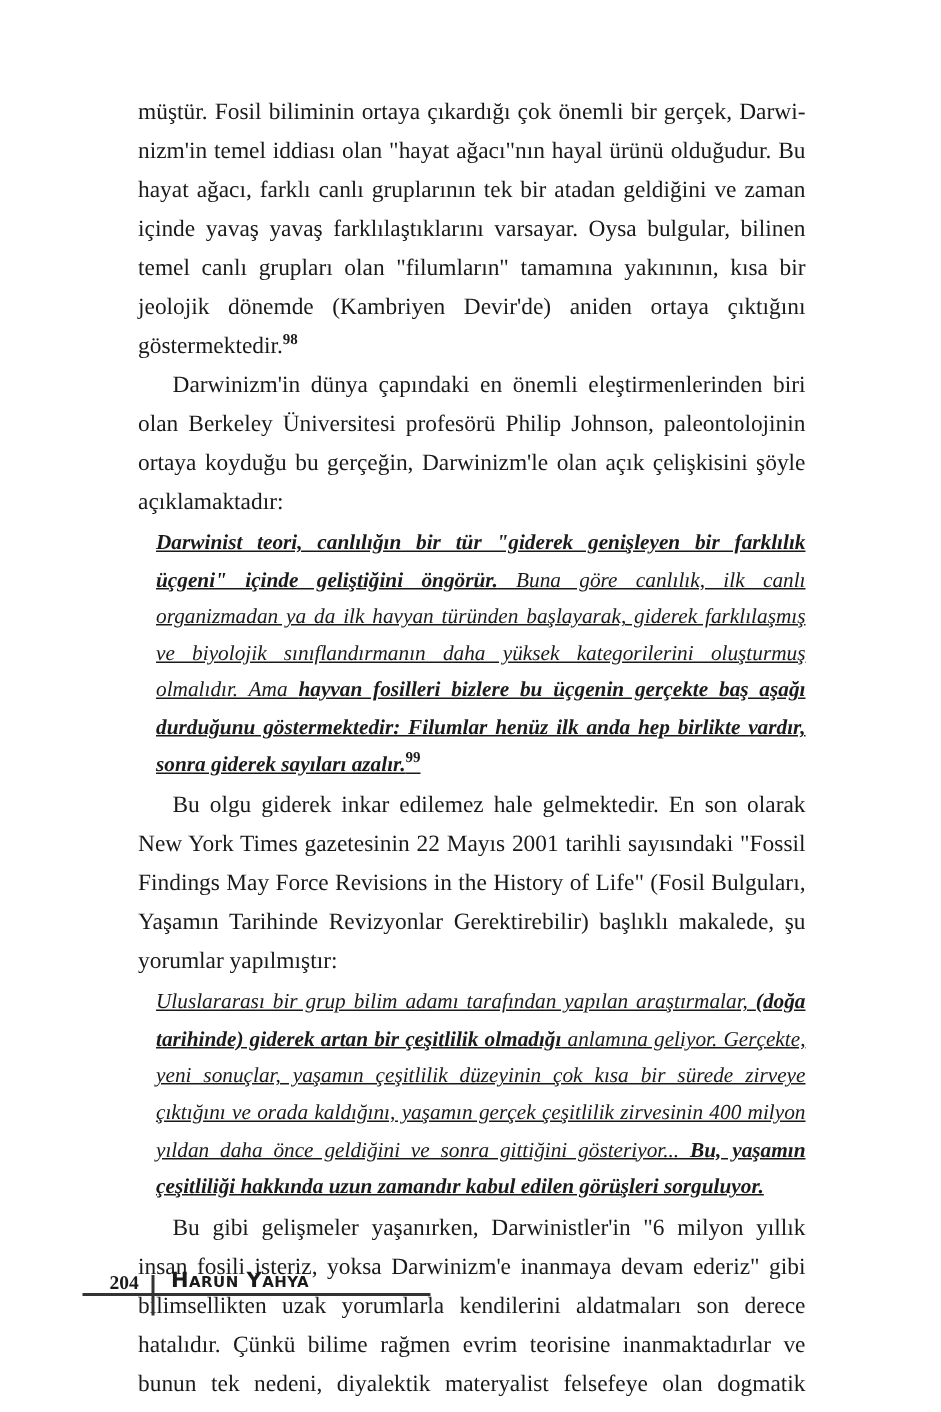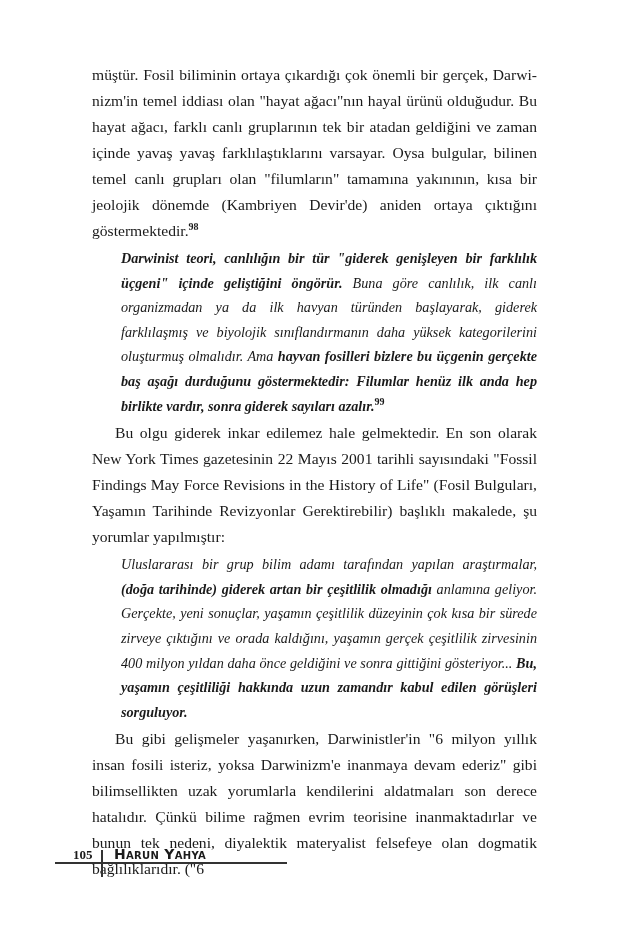--- a/index.html
+++ b/index.html
@@ -9,47 +9,48 @@
     position: absolute; left: 92px; top: 62px; width: 445px;
     font-family: "Liberation Serif", "DejaVu Serif", serif;
     color: #1a1a1a;
   }
   .para {
     font-size: 15.6px; line-height: 26px; text-align: justify; margin: 0;
     hyphens: manual;
   }
   .para.indent { text-indent: 23px; }
   .quote {
-    margin: 2px 0 2px 29px; font-size: 14.2px; line-height: 24.6px;
-    font-style: italic; text-align: justify;
+    margin: 2px 0 2px 12px; font-size: 14.2px; line-height: 24.6px;
+    font-style: italic; text-align: justify; text-decoration: underline;
   }
   .quote .b { font-weight: bold; }
   .b { font-weight: normal; }
   .i { }
   sup { font-size: 10px; line-height: 0; vertical-align: 6px; font-weight: bold; font-style: normal; }
   .footer-line { position: absolute; left: 55px; top: 862px; width: 232px; height: 2px; background: #333; }
   .footer-divider { position: absolute; left: 101px; top: 850px; width: 2px; height: 27px; background: #333; }
   .page-number { position: absolute; left: 73px; top: 847px; font-family: "Liberation Serif", serif; font-weight: bold; font-size: 13px; color: #1a1a1a; }
   .running-head { position: absolute; left: 114px; top: 846px; font-family: "DejaVu Sans", sans-serif; font-weight: bold; font-size: 14px; color: #1a1a1a; font-variant: small-caps; letter-spacing: 0.3px; }
 </style>
 </head>
 <body>
 
 <div class="page">
   <div class="text-block">
 
     <p class="para"><span>müştür. Fosil biliminin ortaya çıkardığı çok önemli bir gerçek, Darwi­nizm'in temel iddiası olan "hayat ağacı"nın hayal ürünü olduğudur. Bu hayat ağacı, farklı canlı gruplarının tek bir atadan geldiğini ve zaman içinde yavaş yavaş farklılaştıklarını varsayar. Oysa </span><span class="b">bulgular, bilinen temel canlı grupları olan "filumların" tamamına yakınının, kısa bir jeolojik dönemde (Kambriyen Devir'de) aniden ortaya çıktığını göstermektedir.</span><sup>98</sup></p>
 
+    <p class="para indent">Darwinizm'in dünya çapındaki en önemli eleştirmenlerinden biri olan Berkeley Üniversitesi profesörü Philip Johnson, paleontolojinin ortaya koyduğu bu gerçeğin, Darwinizm'le olan açık çelişkisini şöyle açıklamaktadır:</p>
 
     <p class="quote"><span class="b">Darwinist teori, canlılığın bir tür "giderek genişleyen bir farklılık üçgeni" içinde geliştiğini öngörür.</span><span> Buna göre canlılık, ilk canlı organizmadan ya da ilk havyan türünden başlayarak, giderek farklılaşmış ve biyolojik sınıflandırmanın daha yüksek kategorilerini oluşturmuş olmalıdır. Ama </span><span class="b">hayvan fosilleri bizlere bu üçgenin gerçekte baş aşağı durduğunu göstermektedir: Filumlar henüz ilk anda hep birlikte vardır, sonra giderek sayıları azalır.</span><sup>99</sup></p>
 
     <p class="para indent"><span>Bu olgu giderek inkar edilemez hale gelmektedir. En son olarak </span><span class="i">New York Times</span><span> gazetesinin 22 Mayıs 2001 tarihli sayısındaki "Fossil Findings May Force Revisions in the History of Life" </span><span class="b">(Fosil Bulguları, Yaşamın Tarihinde Revizyonlar Gerektirebilir)</span><span> başlıklı makalede, şu yorumlar yapılmıştır:</span></p>
 
     <p class="quote"><span>Uluslararası bir grup bilim adamı tarafından yapılan araştırmalar, </span><span class="b">(doğa tarihinde) giderek artan bir çeşitlilik olmadığı</span><span> anlamına geliyor. Gerçekte, yeni sonuçlar, yaşamın çeşitlilik düzeyinin çok kısa bir sürede zirveye çıktığını ve orada kaldığını, yaşamın gerçek çeşitlilik zirvesinin 400 milyon yıldan daha önce geldiğini ve sonra gittiğini gösteriyor... </span><span class="b">Bu, yaşamın çeşitliliği hakkında uzun zamandır kabul edilen görüşleri sorguluyor.</span></p>
 
     <p class="para indent">Bu gibi gelişmeler yaşanırken, Darwinistler'in "6 milyon yıllık insan fosili isteriz, yoksa Darwinizm'e inanmaya devam ederiz" gibi bilimsellikten uzak yorumlarla kendilerini aldatmaları son derece hatalıdır. Çünkü bilime rağmen evrim teorisine inanmaktadırlar ve bunun tek nedeni, diyalektik materyalist felsefeye olan dogmatik bağlılıklarıdır. ("6</p>
   </div>
 
   <div class="footer-line"></div>
   <div class="footer-divider"></div>
-  <div class="page-number">105</div>
+  <div class="page-number">204</div>
   <div class="running-head">Harun Yahya</div>
 </div>
 
 </body></html>

